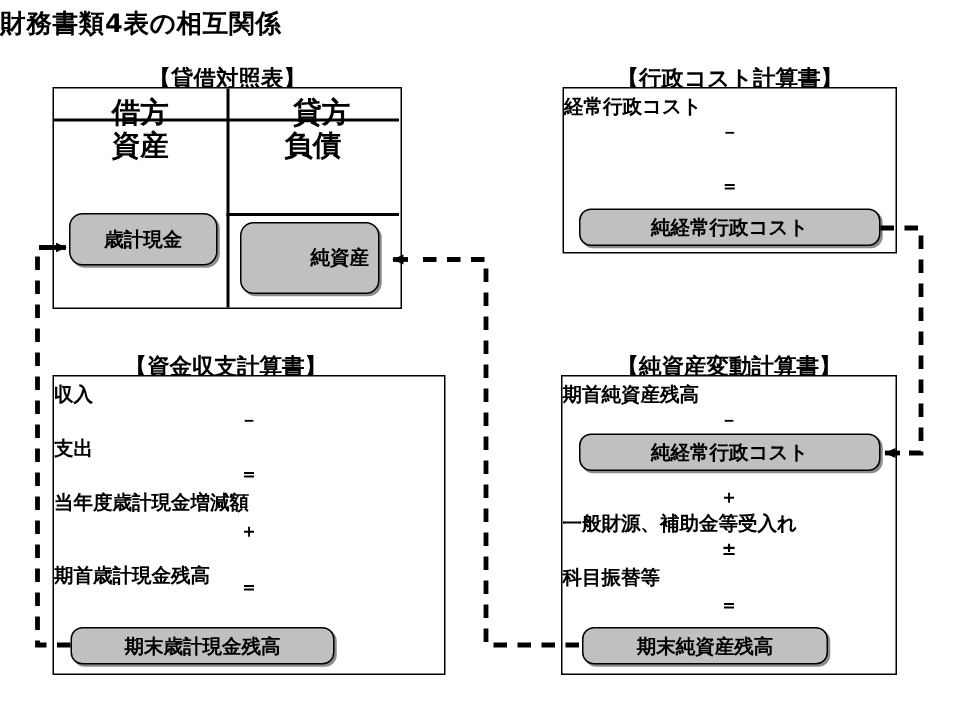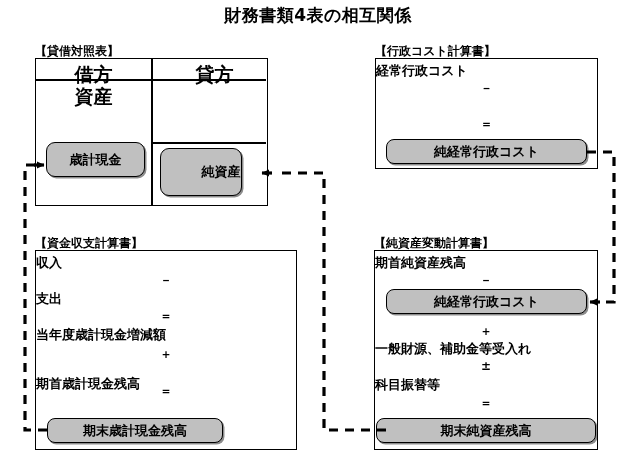--- a/index.html
+++ b/index.html
@@ -4,26 +4,26 @@
 <style>
   html,body{margin:0;padding:0;background:#ffffff;}
   body{
     width:636px;height:474px;position:relative;overflow:hidden;
     font-family:"DejaVu Sans","Liberation Sans",sans-serif;
     color:#000000;
   }
   #canvas{position:absolute;left:0;top:0;width:636px;height:474px;}
 
   .title{
-    position:absolute;left:0;top:4px;width:636px;text-align:center;
+    position:absolute;left:0;top:4px;width:636px;text-align:left;
     font-size:17px;font-weight:bold;letter-spacing:0.5px;
   }
 
   .panel-label{
-    position:absolute;text-align:left;font-size:12px;font-weight:bold;
+    position:absolute;text-align:center;font-size:15px;font-weight:bold;
     white-space:nowrap;
   }
 
   .panel{
     position:absolute;border:1.5px solid #000;background:#fff;box-sizing:border-box;
   }
 
   
   .bs-vline{position:absolute;background:#000;width:1.5px;}
   .bs-hline{position:absolute;background:#000;height:1.5px;}
@@ -69,25 +69,26 @@
     <div class="bs-vline" style="left:115px;top:0px;height:146px;"></div>
 
     <div class="bs-hline" style="left:0px;top:20px;width:230px;"></div>
 
     <div class="bs-hline" style="left:115px;top:83px;width:115px;"></div>
 
     <div class="cell-text" style="left:0px;top:3px;width:115px;">借方</div>
     <div class="cell-text" style="left:115px;top:3px;width:127px;font-family:Liberation Serif, serif;">貸方</div>
 
     <div class="cell-text" style="left:0px;top:25px;width:115px;">資産</div>
+    <div class="cell-text" style="left:115px;top:25px;width:115px;">負債</div>
   </div>
 
   <div class="gbox" style="left:46px;top:142px;width:99px;height:35px;">歳計現金</div>
 
-  <div class="gbox" style="left:160px;top:148px;width:82px;height:48px;padding-left:40px;">純資産</div>
+  <div class="gbox" style="left:160px;top:148px;width:93px;height:48px;padding-left:40px;">純資産</div>
 
   <div class="panel-label" style="left:375px;top:43px;width:223px;">【行政コスト計算書】</div>
 
   <div class="panel" style="left:375px;top:58px;width:223px;height:111px;">
     <div class="line-item" style="top:3px;">経常行政コスト</div>
     <div class="op" style="top:21px;">－</div>
     <div class="op" style="top:57px;">＝</div>
   </div>
 
   <div class="gbox wide" style="left:386px;top:139px;width:201px;height:25px;">純経常行政コスト</div>
@@ -114,21 +115,21 @@
     <div class="op" style="top:21px;">－</div>
     <div class="op" style="top:72px;">＋</div>
     <div class="line-item" style="top:89px;">一般財源、補助金等受入れ</div>
     <div class="op" style="top:108px;">±</div>
     <div class="line-item" style="top:125px;">科目振替等</div>
     <div class="op" style="top:144px;">＝</div>
   </div>
 
   <div class="gbox wide" style="left:386px;top:289px;width:201px;height:25px;">純経常行政コスト</div>
 
-  <div class="gbox wide" style="left:376px;top:418px;width:220px;height:25px;">期末純資産残高</div>
+  <div class="gbox wide" style="left:388px;top:418px;width:164px;height:25px;">期末純資産残高</div>
 
   <svg class="connectors" viewBox="0 0 636 474">
     <defs>
       <marker id="arrowR" markerWidth="8" markerHeight="8" refX="7" refY="4" orient="auto" markerUnits="userSpaceOnUse">
         <path d="M0,0.6 L7.5,4 L0,7.4 z" fill="#000"></path>
       </marker>
       <marker id="arrowL" markerWidth="8" markerHeight="8" refX="7" refY="4" orient="auto" markerUnits="userSpaceOnUse">
         <path d="M0,0.6 L7.5,4 L0,7.4 z" fill="#000"></path>
       </marker>
     </defs>

